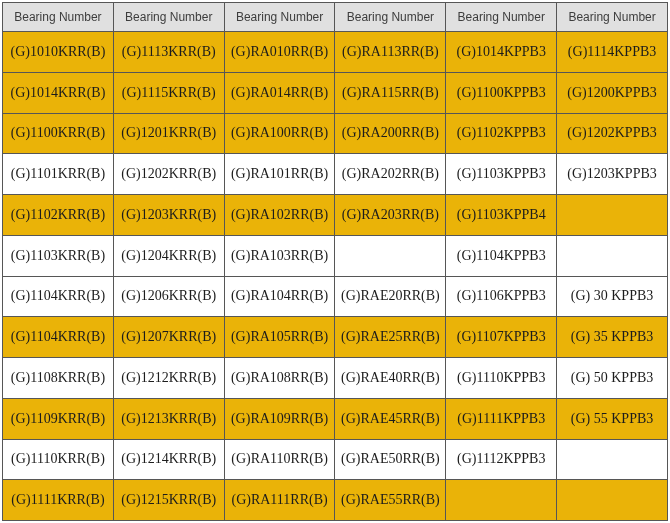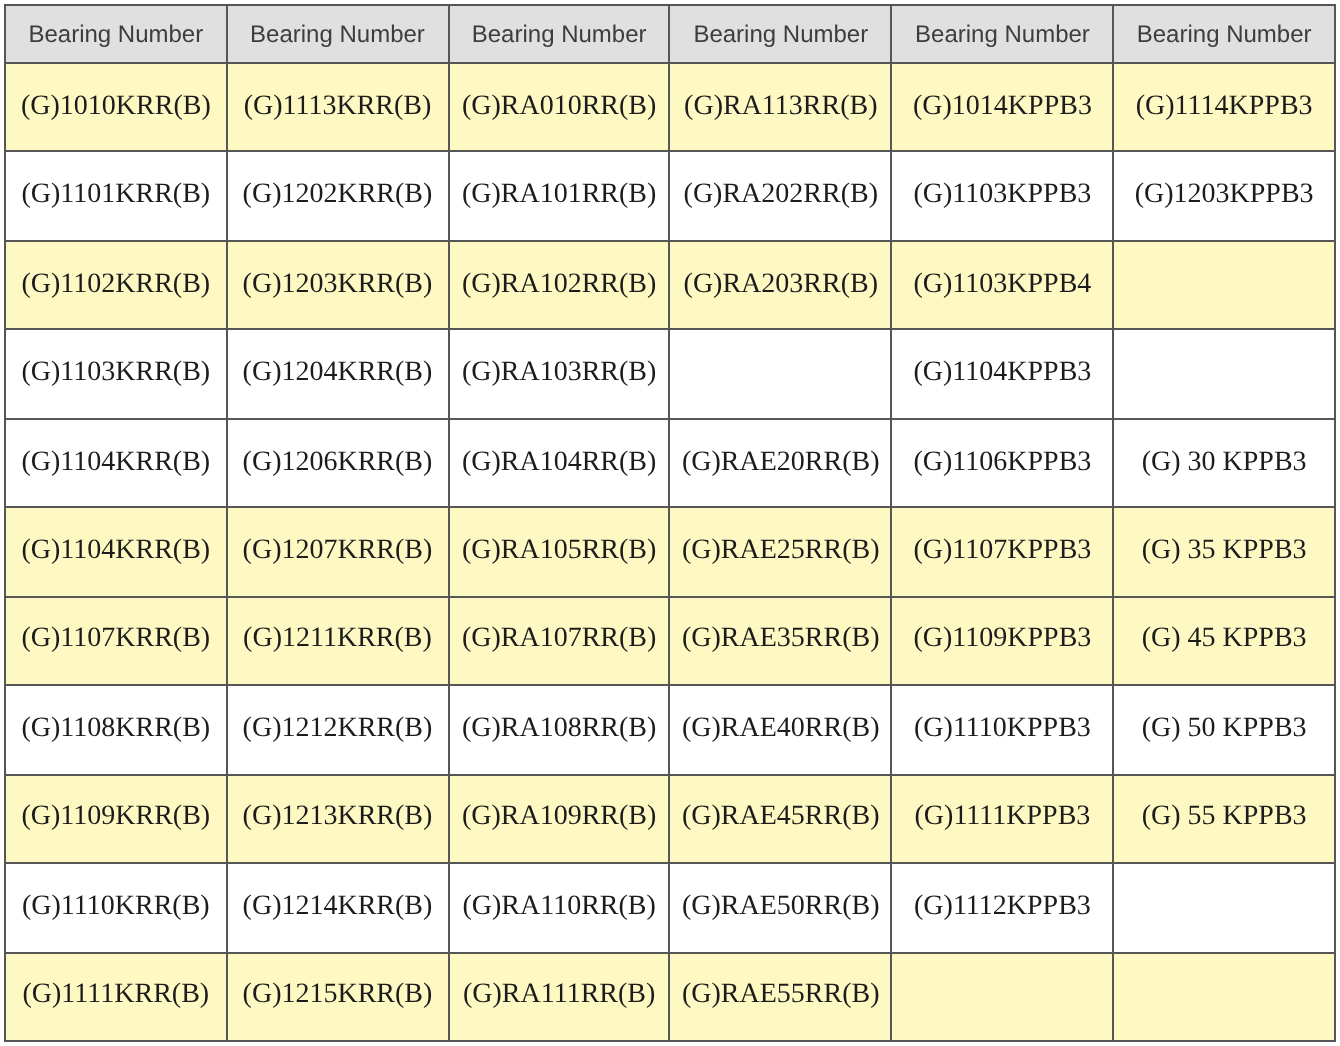--- a/index.html
+++ b/index.html
@@ -42,21 +42,21 @@
     width: 16.6667%;
   }
   table.bearing-table td {
     font-family: "Liberation Serif", serif;
     font-size: 14px;
     color: #1c1c1c;
     background: #ffffff;
     height: 27px;
   }
   table.bearing-table tbody tr.alt td {
-    background: #fef9c3;
+    background: #eab308;
     text-align: center;
   }
 </style>
 </head>
 <body>
 
 <div class="table-wrap">
   <table class="bearing-table">
     <thead>
       <tr>
@@ -69,20 +69,36 @@
       </tr>
     </thead>
     <tbody id="table-body">
         <tr class="alt">
           <td>(G)1010KRR(B)</td>
           <td>(G)1113KRR(B)</td>
           <td>(G)RA010RR(B)</td>
           <td>(G)RA113RR(B)</td>
           <td>(G)1014KPPB3</td>
           <td>(G)1114KPPB3</td>
+        </tr>
+        <tr class="alt">
+          <td>(G)1014KRR(B)</td>
+          <td>(G)1115KRR(B)</td>
+          <td>(G)RA014RR(B)</td>
+          <td>(G)RA115RR(B)</td>
+          <td>(G)1100KPPB3</td>
+          <td>(G)1200KPPB3</td>
+        </tr>
+        <tr class="alt">
+          <td>(G)1100KRR(B)</td>
+          <td>(G)1201KRR(B)</td>
+          <td>(G)RA100RR(B)</td>
+          <td>(G)RA200RR(B)</td>
+          <td>(G)1102KPPB3</td>
+          <td>(G)1202KPPB3</td>
         </tr>
         <tr>
           <td>(G)1101KRR(B)</td>
           <td>(G)1202KRR(B)</td>
           <td>(G)RA101RR(B)</td>
           <td>(G)RA202RR(B)</td>
           <td>(G)1103KPPB3</td>
           <td>(G)1203KPPB3</td>
         </tr>
         <tr class="alt">
@@ -110,28 +126,20 @@
           <td>(G) 30 KPPB3</td>
         </tr>
         <tr class="alt">
           <td>(G)1104KRR(B)</td>
           <td>(G)1207KRR(B)</td>
           <td>(G)RA105RR(B)</td>
           <td>(G)RAE25RR(B)</td>
           <td>(G)1107KPPB3</td>
           <td>(G) 35 KPPB3</td>
         </tr>
-        <tr class="alt">
-          <td>(G)1107KRR(B)</td>
-          <td>(G)1211KRR(B)</td>
-          <td>(G)RA107RR(B)</td>
-          <td>(G)RAE35RR(B)</td>
-          <td>(G)1109KPPB3</td>
-          <td>(G) 45 KPPB3</td>
-        </tr>
         <tr>
           <td>(G)1108KRR(B)</td>
           <td>(G)1212KRR(B)</td>
           <td>(G)RA108RR(B)</td>
           <td>(G)RAE40RR(B)</td>
           <td>(G)1110KPPB3</td>
           <td>(G) 50 KPPB3</td>
         </tr>
         <tr class="alt">
           <td>(G)1109KRR(B)</td>

